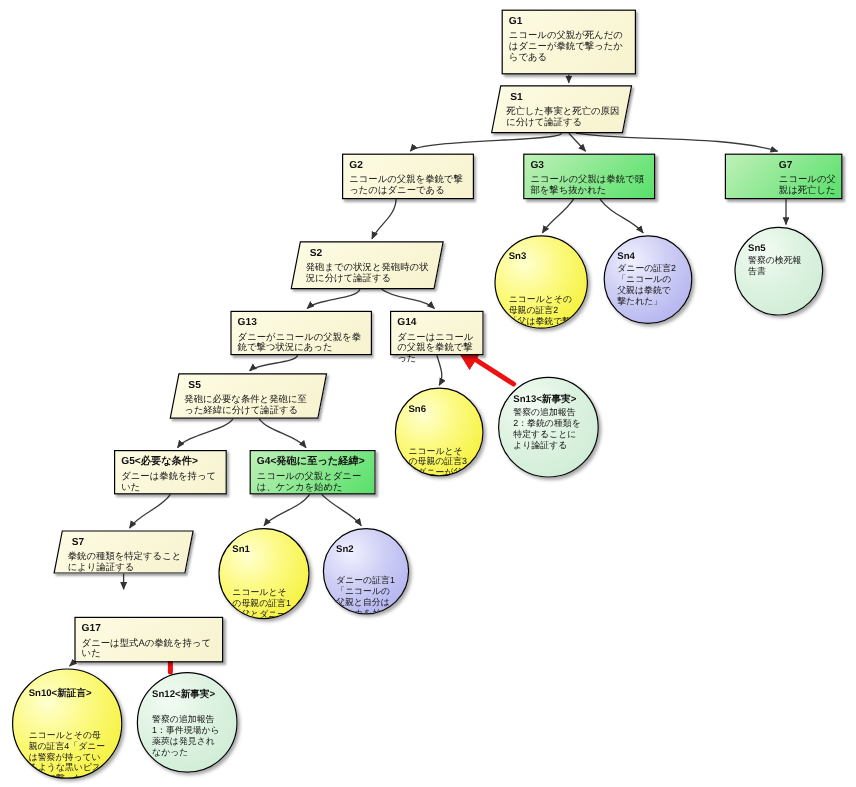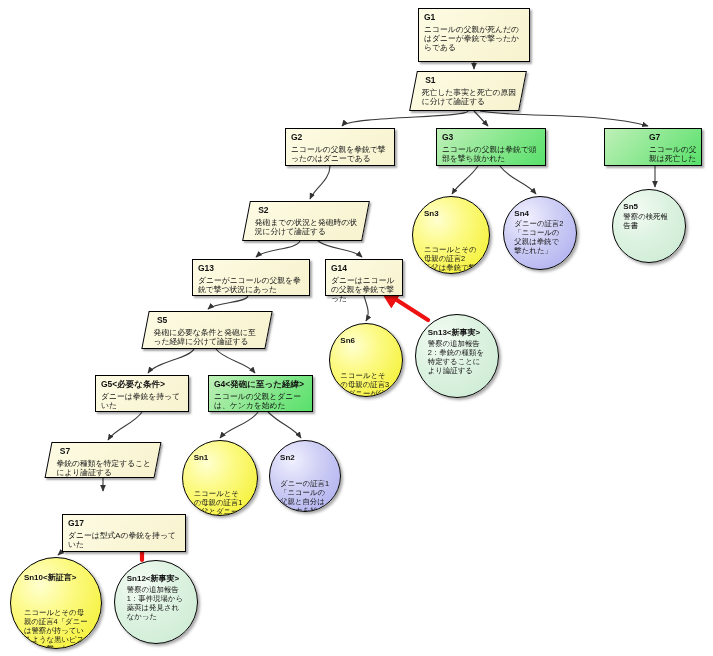--- a/index.html
+++ b/index.html
@@ -171,15 +171,15 @@
     <div class="node gbox f-cream" style="left: 50px; top: 514px; width: 124px; height: 38px; margin-left: 12px;">
       <span class="id">G17</span>
       <span class="body">ダニーは型式Aの拳銃を持っていた</span>
     </div>
     <div class="node circ f-yellow" style="left: 10px; top: 557px; width: 92px; height: 92px; padding: 14.72px 12.88px;">
       <span class="id">Sn10&lt;新証言&gt;</span>
       <span class="body" style="align-self: center; margin-top: 2px;">ニコールとその母親の証言4「ダニーは警察が持っているような黒いピストルで撃った」</span>
     </div>
     <div class="node circ f-mint" style="left: 114px; top: 560px; width: 84px; height: 84px; padding: 13.44px 11.76px;">
       <span class="id">Sn12&lt;新事実&gt;</span>
-      <span class="body" style="align-self: center; margin-top: 2px;">警察の追加報告1：事件現場から薬莢は発見されなかった</span>
+      <span class="body" style="align-self: center; margin-top: 12px;">警察の追加報告1：事件現場から薬莢は発見されなかった</span>
     </div>
   </div>
 
 </body></html>

